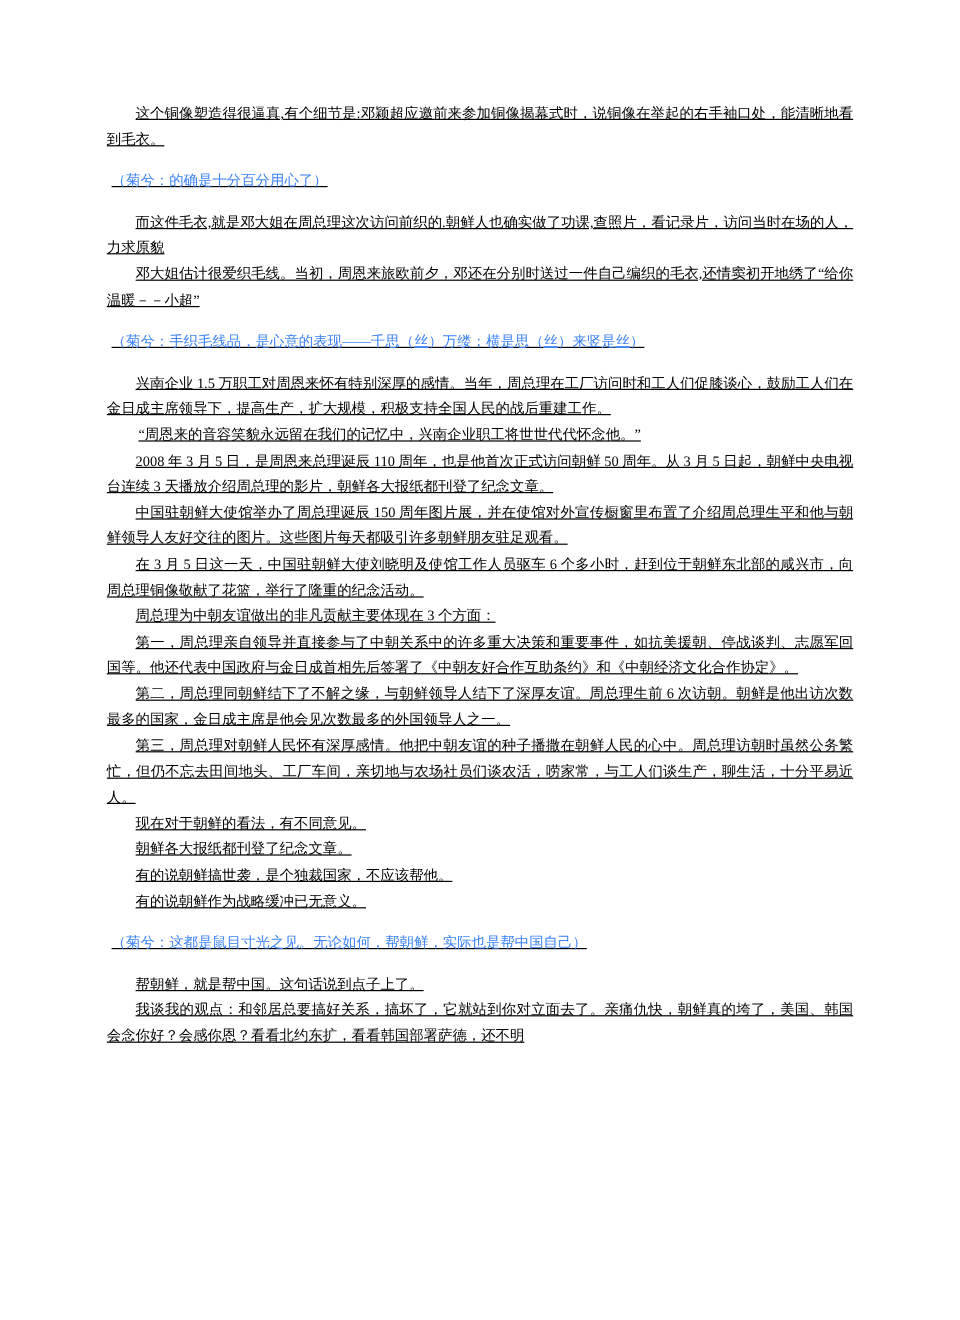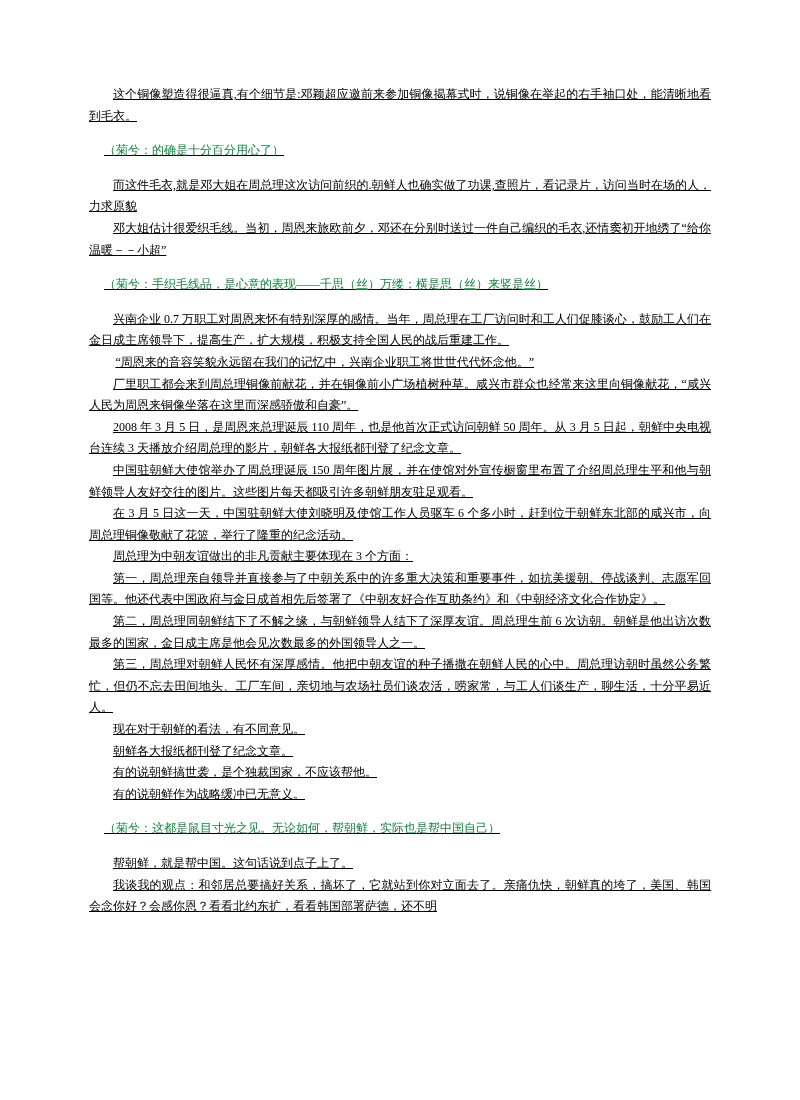--- a/index.html
+++ b/index.html
@@ -19,43 +19,42 @@
     line-height: 21.6px;
     color: #000000;
     text-decoration: underline;
   }
   p {
     margin: 0;
     text-align: justify;
     text-indent: 2em;
   }
   p.note {
-    color: #15803d;
+    color: #3b82f6;
     text-indent: 0;
-    margin: 13px 15px;
+    margin: 13px 4px;
   }
   p.quote {
     text-indent: 2.2em;
   }
   .u {
     text-decoration: underline;
   }
 </style>
 </head>
 <body>
 
 <div class="page">
   <p class="body">这个铜像塑造得很逼真,有个细节是:邓颖超应邀前来参加铜像揭幕式时，说铜像在举起的右手袖口处，能清晰地看到毛衣。</p>
   <p class="note">（菊兮：的确是十分百分用心了）</p>
   <p class="body">而这件毛衣,就是邓大姐在周总理这次访问前织的.朝鲜人也确实做了功课,查照片，看记录片，访问当时在场的人，力求原貌</p>
   <p class="body">邓大姐估计很爱织毛线。当初，周恩来旅欧前夕，邓还在分别时送过一件自己编织的毛衣,还情窦初开地绣了“给你温暖－－小超”</p>
   <p class="note"><span>（菊兮：手织毛线品，是心意的表现——千思（</span><span class="u">丝</span><span>）万缕；横是思（</span><span class="u">丝</span><span>）来竖是</span><span class="u">丝</span><span>）</span></p>
-  <p class="body">兴南企业 0.7 万职工对周恩来怀有特别深厚的感情。当年，周总理在工厂访问时和工人们促膝谈心，鼓励工人们在金日成主席领导下，提高生产，扩大规模，积极支持全国人民的战后重建工作。</p>
+  <p class="body">兴南企业 1.5 万职工对周恩来怀有特别深厚的感情。当年，周总理在工厂访问时和工人们促膝谈心，鼓励工人们在金日成主席领导下，提高生产，扩大规模，积极支持全国人民的战后重建工作。</p>
   <p class="quote">“周恩来的音容笑貌永远留在我们的记忆中，兴南企业职工将世世代代怀念他。”</p>
-  <p class="body">厂里职工都会来到周总理铜像前献花，并在铜像前小广场植树种草。咸兴市群众也经常来这里向铜像献花，“咸兴人民为周恩来铜像坐落在这里而深感骄傲和自豪”。</p>
   <p class="body">2008 年 3 月 5 日，是周恩来总理诞辰 110 周年，也是他首次正式访问朝鲜 50 周年。从 3 月 5 日起，朝鲜中央电视台连续 3 天播放介绍周总理的影片，朝鲜各大报纸都刊登了纪念文章。</p>
   <p class="body">中国驻朝鲜大使馆举办了周总理诞辰 150 周年图片展，并在使馆对外宣传橱窗里布置了介绍周总理生平和他与朝鲜领导人友好交往的图片。这些图片每天都吸引许多朝鲜朋友驻足观看。</p>
   <p class="body">在 3 月 5 日这一天，中国驻朝鲜大使刘晓明及使馆工作人员驱车 6 个多小时，赶到位于朝鲜东北部的咸兴市，向周总理铜像敬献了花篮，举行了隆重的纪念活动。</p>
   <p class="body">周总理为中朝友谊做出的非凡贡献主要体现在 3 个方面：</p>
   <p class="body">第一，周总理亲自领导并直接参与了中朝关系中的许多重大决策和重要事件，如抗美援朝、停战谈判、志愿军回国等。他还代表中国政府与金日成首相先后签署了《中朝友好合作互助条约》和《中朝经济文化合作协定》。</p>
   <p class="body">第二，周总理同朝鲜结下了不解之缘，与朝鲜领导人结下了深厚友谊。周总理生前 6 次访朝。朝鲜是他出访次数最多的国家，金日成主席是他会见次数最多的外国领导人之一。</p>
   <p class="body">第三，周总理对朝鲜人民怀有深厚感情。他把中朝友谊的种子播撒在朝鲜人民的心中。周总理访朝时虽然公务繁忙，但仍不忘去田间地头、工厂车间，亲切地与农场社员们谈农活，唠家常，与工人们谈生产，聊生活，十分平易近人。</p>
   <p class="body">现在对于朝鲜的看法，有不同意见。</p>
   <p class="body">朝鲜各大报纸都刊登了纪念文章。</p>
   <p class="body">有的说朝鲜搞世袭，是个独裁国家，不应该帮他。</p>

